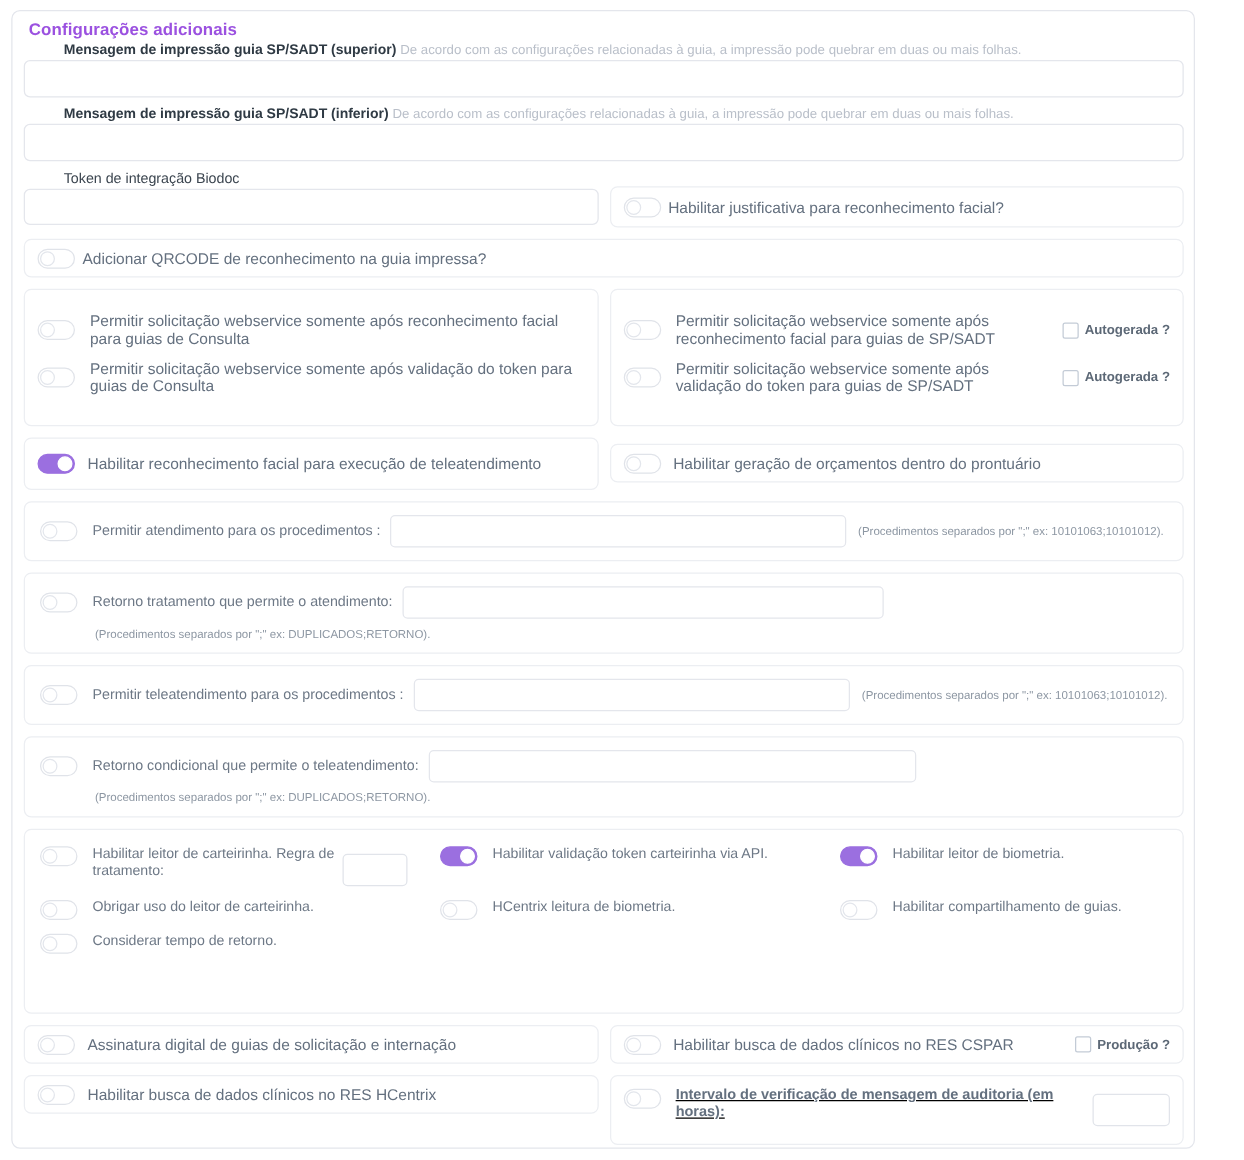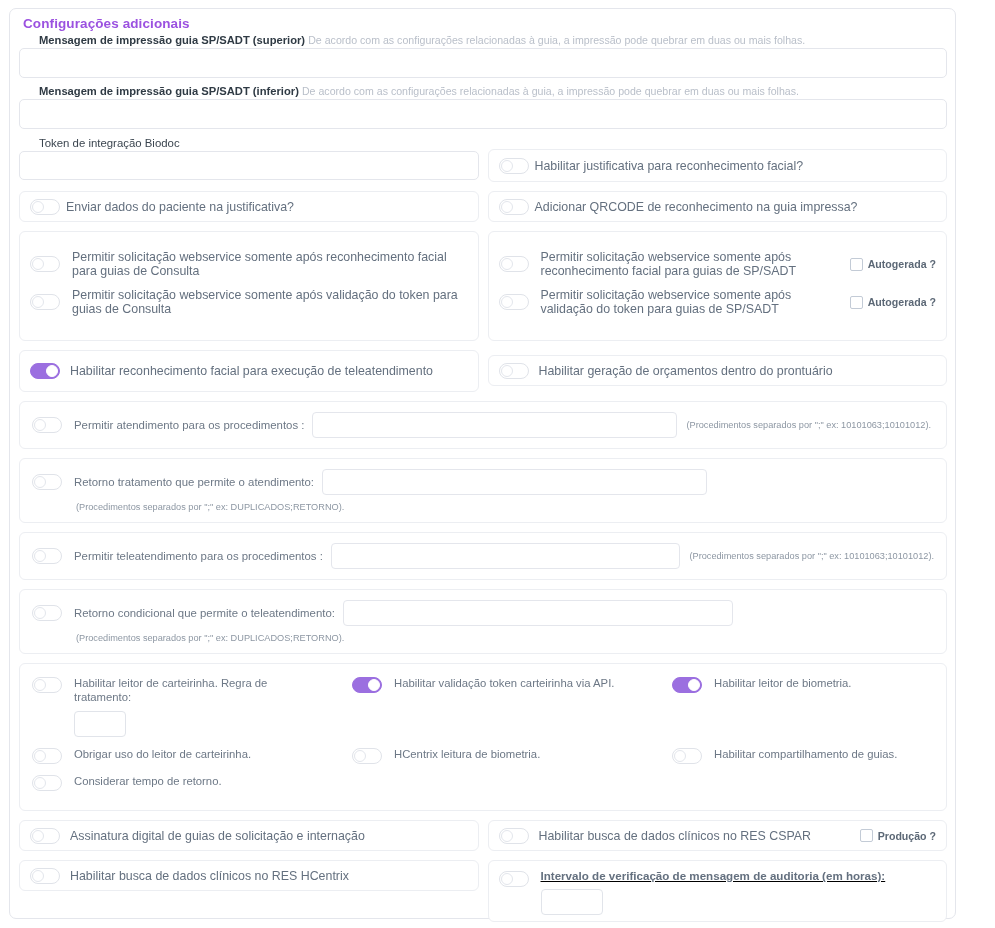--- a/index.html
+++ b/index.html
@@ -29,21 +29,21 @@
     font-size: 13.5px;
     font-weight: 700;
     letter-spacing: .1px;
     margin: 1px 0 2px 4px;
   }
 
   .field-label {
     font-size: 11.2px;
     font-weight: 700;
     color: #2f3a44;
-    margin: 1px 0 1px 0;
+    margin: 1px 0 1px 12px;
     line-height: 14px;
     padding-left: 20px;
   }
   .field-label .hint {
     font-weight: 400;
     color: #b9bfc9;
     font-size: 10.6px;
   }
 
   .text-input {
@@ -201,21 +201,21 @@
     border: 1px solid #e1e4ea;
     border-radius: 4px;
     outline: none;
     margin-top: 6px;
     font-family: inherit;
     font-size: 12px;
     padding: 0 6px;
     background: #fff;
     color: #3e4856;
   }
-  .stack { display: flex; flex-direction: column; min-width: 0; }
+  .stack { display: flex; flex-direction: row; min-width: 0; }
 </style>
 </head>
 <body>
 
 <div class="page">
   <div class="outer-card">
 
     <div class="section-title">Configurações adicionais</div>
 
     <div class="field-label">
@@ -239,28 +239,20 @@
         <div class="box" style="min-height:33px;">
           <div class="toggle">
               <span class="knob"></span>
             </div>
           <span class="sw-label">Habilitar justificativa para reconhecimento facial?</span>
         </div>
       </div>
     </div>
 
     <div class="row">
-      <div class="col">
-        <div class="box" style="min-height:31px;">
-          <div class="toggle">
-              <span class="knob"></span>
-            </div>
-          <span class="sw-label">Enviar dados do paciente na justificativa?</span>
-        </div>
-      </div>
       <div class="col">
         <div class="box" style="min-height:31px;">
           <div class="toggle">
               <span class="knob"></span>
             </div>
           <span class="sw-label">Adicionar QRCODE de reconhecimento na guia impressa?</span>
         </div>
       </div>
     </div>
 

